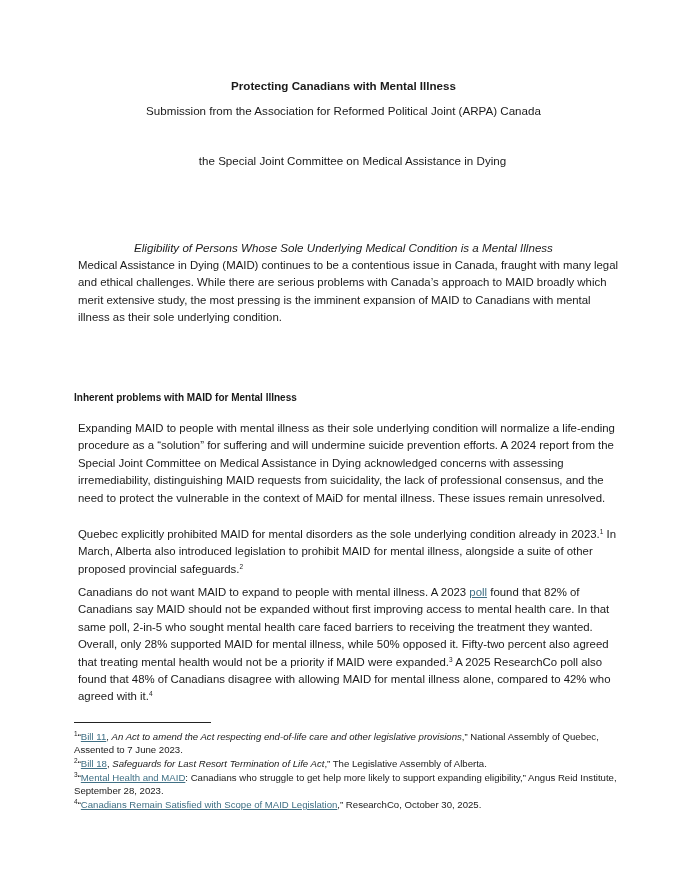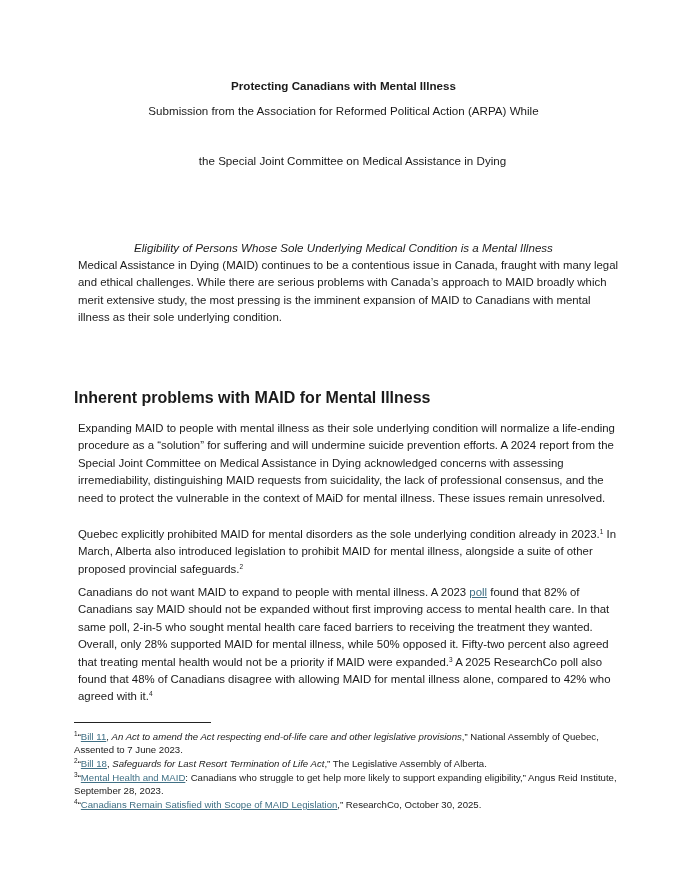--- a/index.html
+++ b/index.html
@@ -3,33 +3,33 @@
 <meta charset="utf-8">
 <style>
   html, body { margin: 0; padding: 0; background: #ffffff; }
   body { width: 687px; height: 889px; position: relative; overflow: hidden;
          font-family: "Liberation Sans", "DejaVu Sans", sans-serif; color: #1a1a1a; }
   .page { position: absolute; left: 0; top: 0; width: 687px; height: 858px; }
   .center { position: absolute; left: 0; width: 687px; text-align: center; font-size: 11.6px; line-height: 14px; }
   .title { font-weight: bold; }
   .italic { font-style: italic; margin-top: 36px; }
   .para { position: absolute; left: 74px; width: 545px; font-size: 11.4px; line-height: 17.4px; margin: 4px; }
-  .heading { position: absolute; left: 74px; font-size: 16px; font-weight: bold; line-height: 14px; }
+  .heading { position: absolute; left: 74px; font-size: 10px; font-weight: bold; line-height: 14px; }
   sup { font-size: 6.5px; vertical-align: 4px; line-height: 0; }
   a, .link { color: #3f6f84; text-decoration: underline; }
   .rule { position: absolute; left: 74px; top: 722px; width: 137px; height: 0; border-top: 1px solid #222; }
   .fn { position: absolute; left: 74px; width: 545px; font-size: 9.6px; line-height: 13.4px; margin: 0; }
 </style>
 </head>
 <body>
 
 <div class="page">
 
   <div class="center title" style="top:79px;">Protecting Canadians with Mental Illness</div>
-  <div class="center" style="top:104px;">Submission from the Association for Reformed Political Action (ARPA) While</div>
+  <div class="center" style="top:104px;">Submission from the Association for Reformed Political Joint (ARPA) Canada</div>
   <div class="center" style="top:154px;padding-left:9px;">the Special Joint Committee on Medical Assistance in Dying</div>
   <div class="center italic" style="top:205px;">Eligibility of Persons Whose Sole Underlying Medical Condition is a Mental Illness</div>
 
   <p class="para" style="top:253px;">Medical Assistance in Dying (MAID) continues to be a contentious issue in Canada, fraught with many legal and ethical challenges. While there are serious problems with Canada’s approach to MAID broadly which merit extensive study, the most pressing is the imminent expansion of MAID to Canadians with mental illness as their sole underlying condition.</p>
 
   <div class="heading" style="top:391px;">Inherent problems with MAID for Mental Illness</div>
 
   <p class="para" style="top:416px;">Expanding MAID to people with mental illness as their sole underlying condition will normalize a life-ending procedure as a “solution” for suffering and will undermine suicide prevention efforts. A 2024 report from the Special Joint Committee on Medical Assistance in Dying acknowledged concerns with assessing irremediability, distinguishing MAID requests from suicidality, the lack of professional consensus, and the need to protect the vulnerable in the context of MAiD for mental illness. These issues remain unresolved.</p>
 
   <p class="para" style="top:522px;"><span>Quebec explicitly prohibited MAID for mental disorders as the sole underlying condition already in 2023.</span><sup>1</sup><span> In March, Alberta also introduced legislation to prohibit MAID for mental illness, alongside a suite of other proposed provincial safeguards.</span><sup>2</sup></p>

